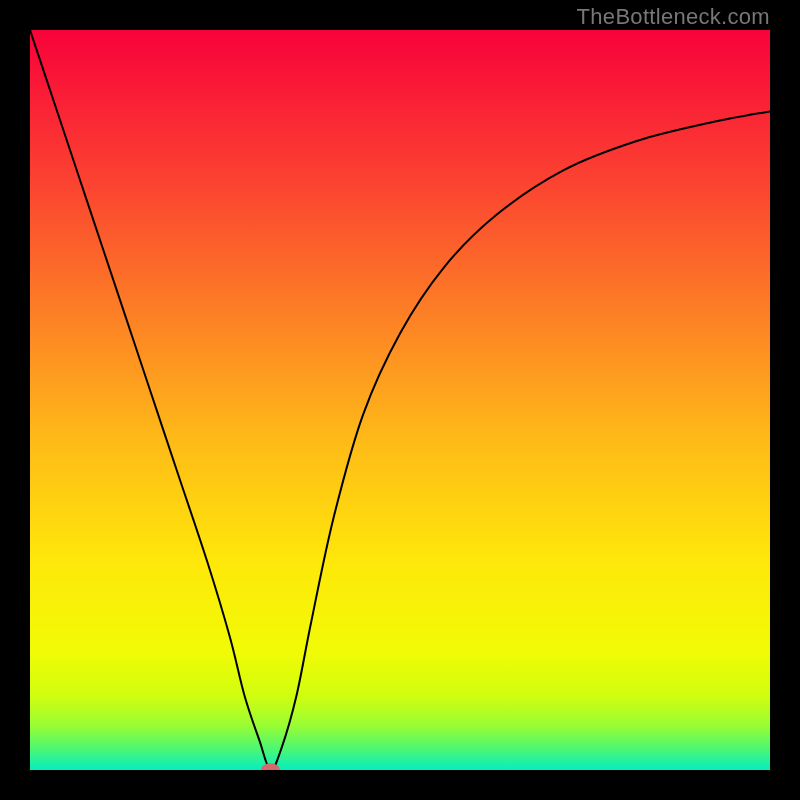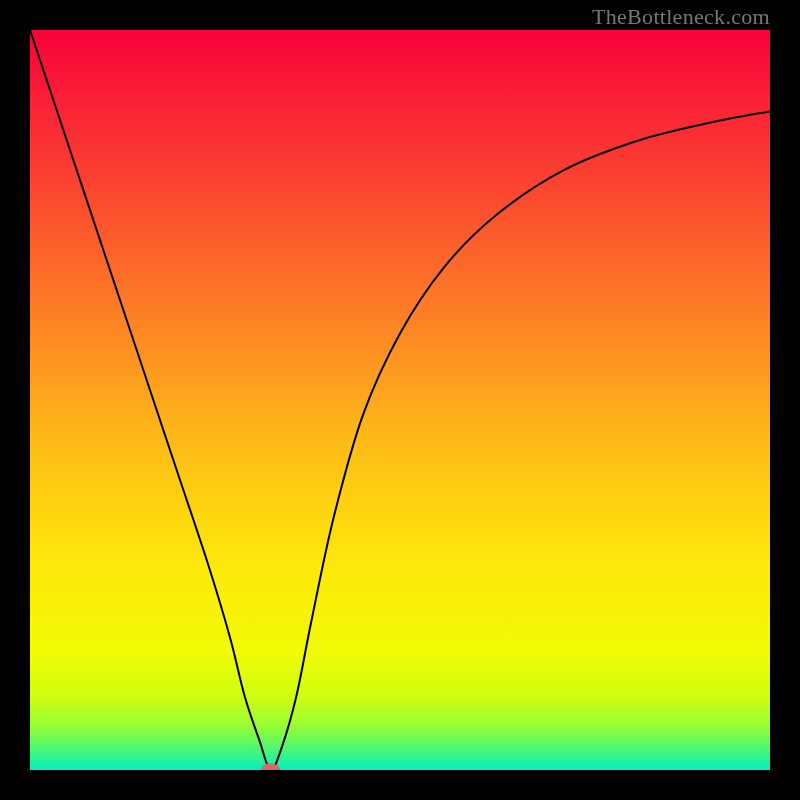--- a/index.html
+++ b/index.html
@@ -9,21 +9,20 @@
     height: 800px;
     overflow: hidden;
     background: #000;
     font-family: Arial, Helvetica, sans-serif;
   }
   .outer {
     position: relative;
     width: 800px;
     height: 800px;
     background: #000;
-    font-family: Liberation Serif, serif;
   }
   .plot-frame {
     position: absolute;
     left: 30px;
     top: 30px;
     width: 740px;
     height: 740px;
     background: #000;
   }
   .gradient {

